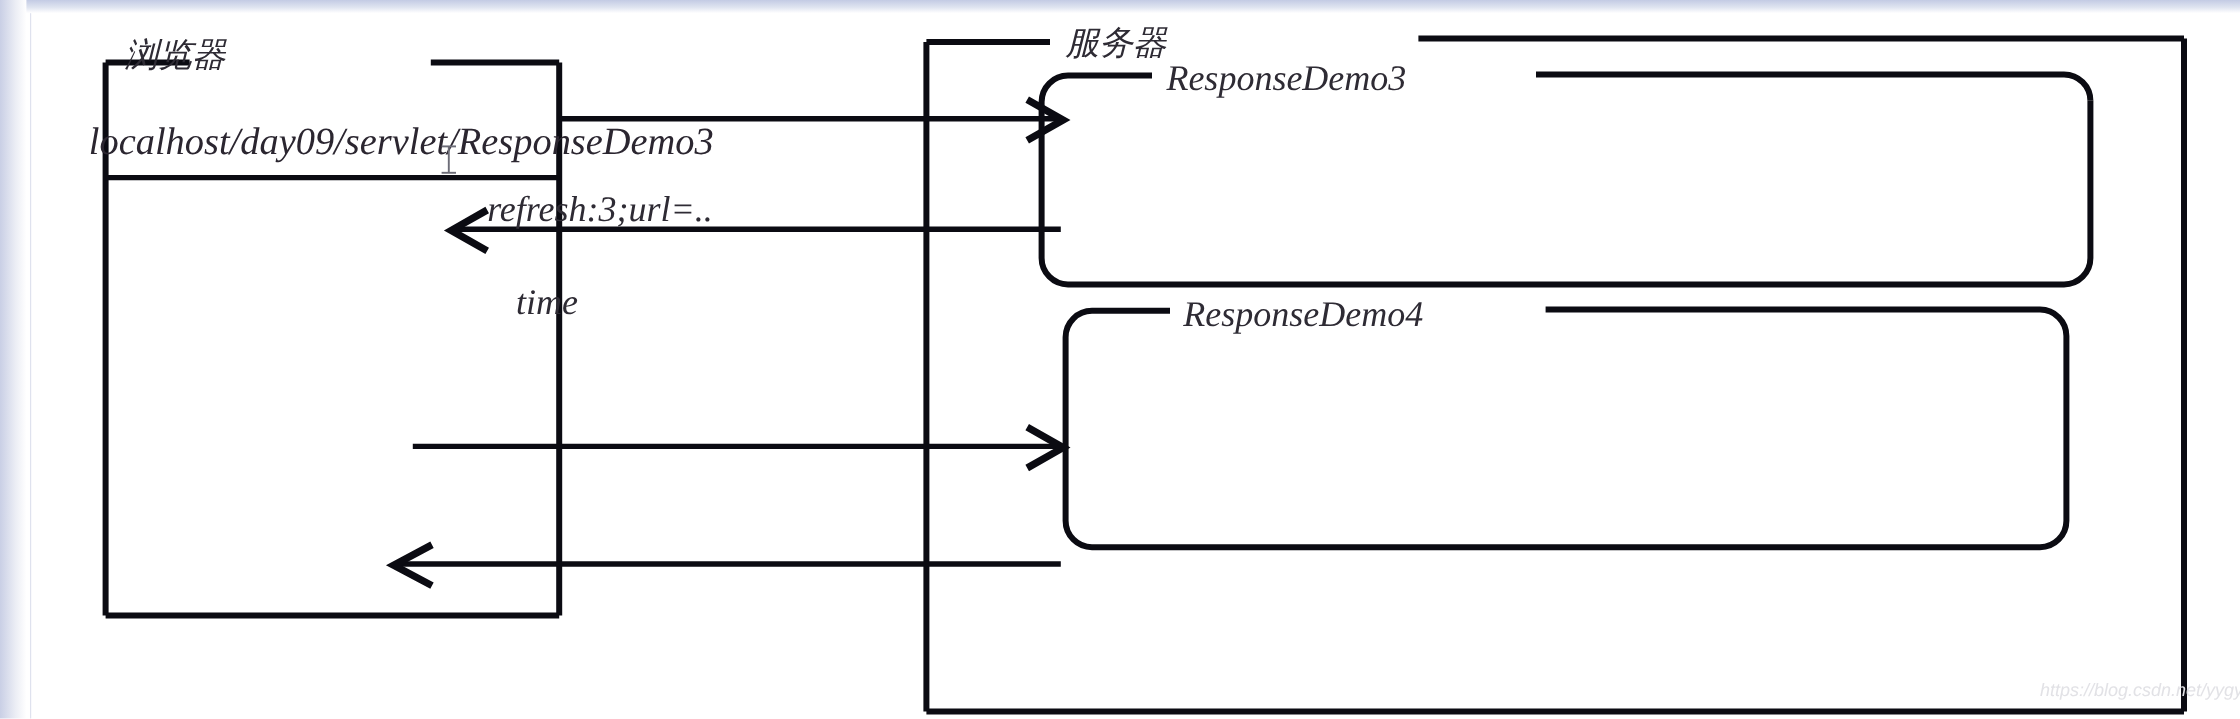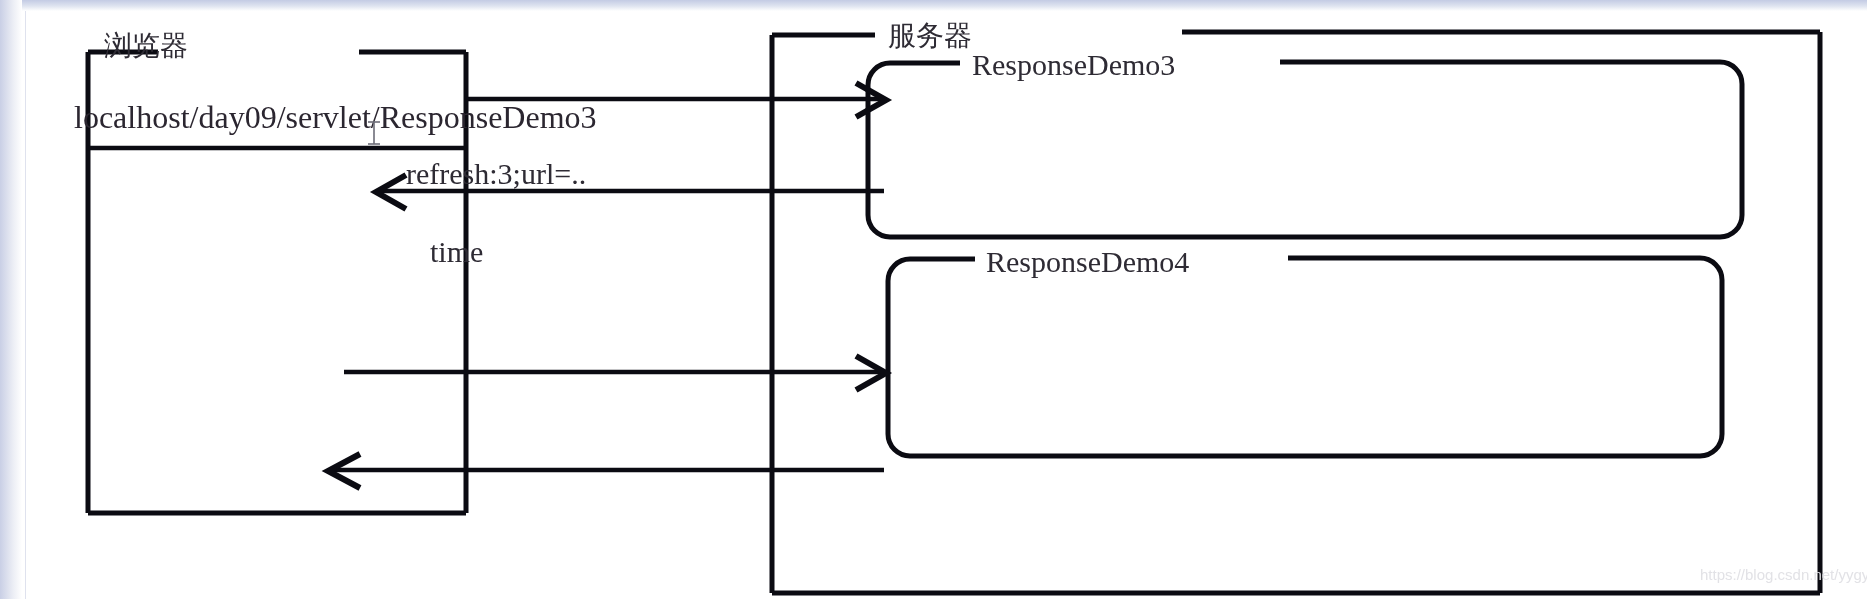--- a/index.html
+++ b/index.html
@@ -7,20 +7,21 @@
     padding: 0;
     background: #ffffff;
     font-family: "Liberation Sans", sans-serif;
   }
   #stage {
     position: relative;
     width: 1867px;
     height: 599px;
     background: #ffffff;
     overflow: hidden;
+    font-style: italic;
   }
   
   .page-bg {
     position: absolute;
     inset: 0;
     background: #ffffff;
   }
   .top-band {
     position: absolute;
     left: 0; top: 0;

